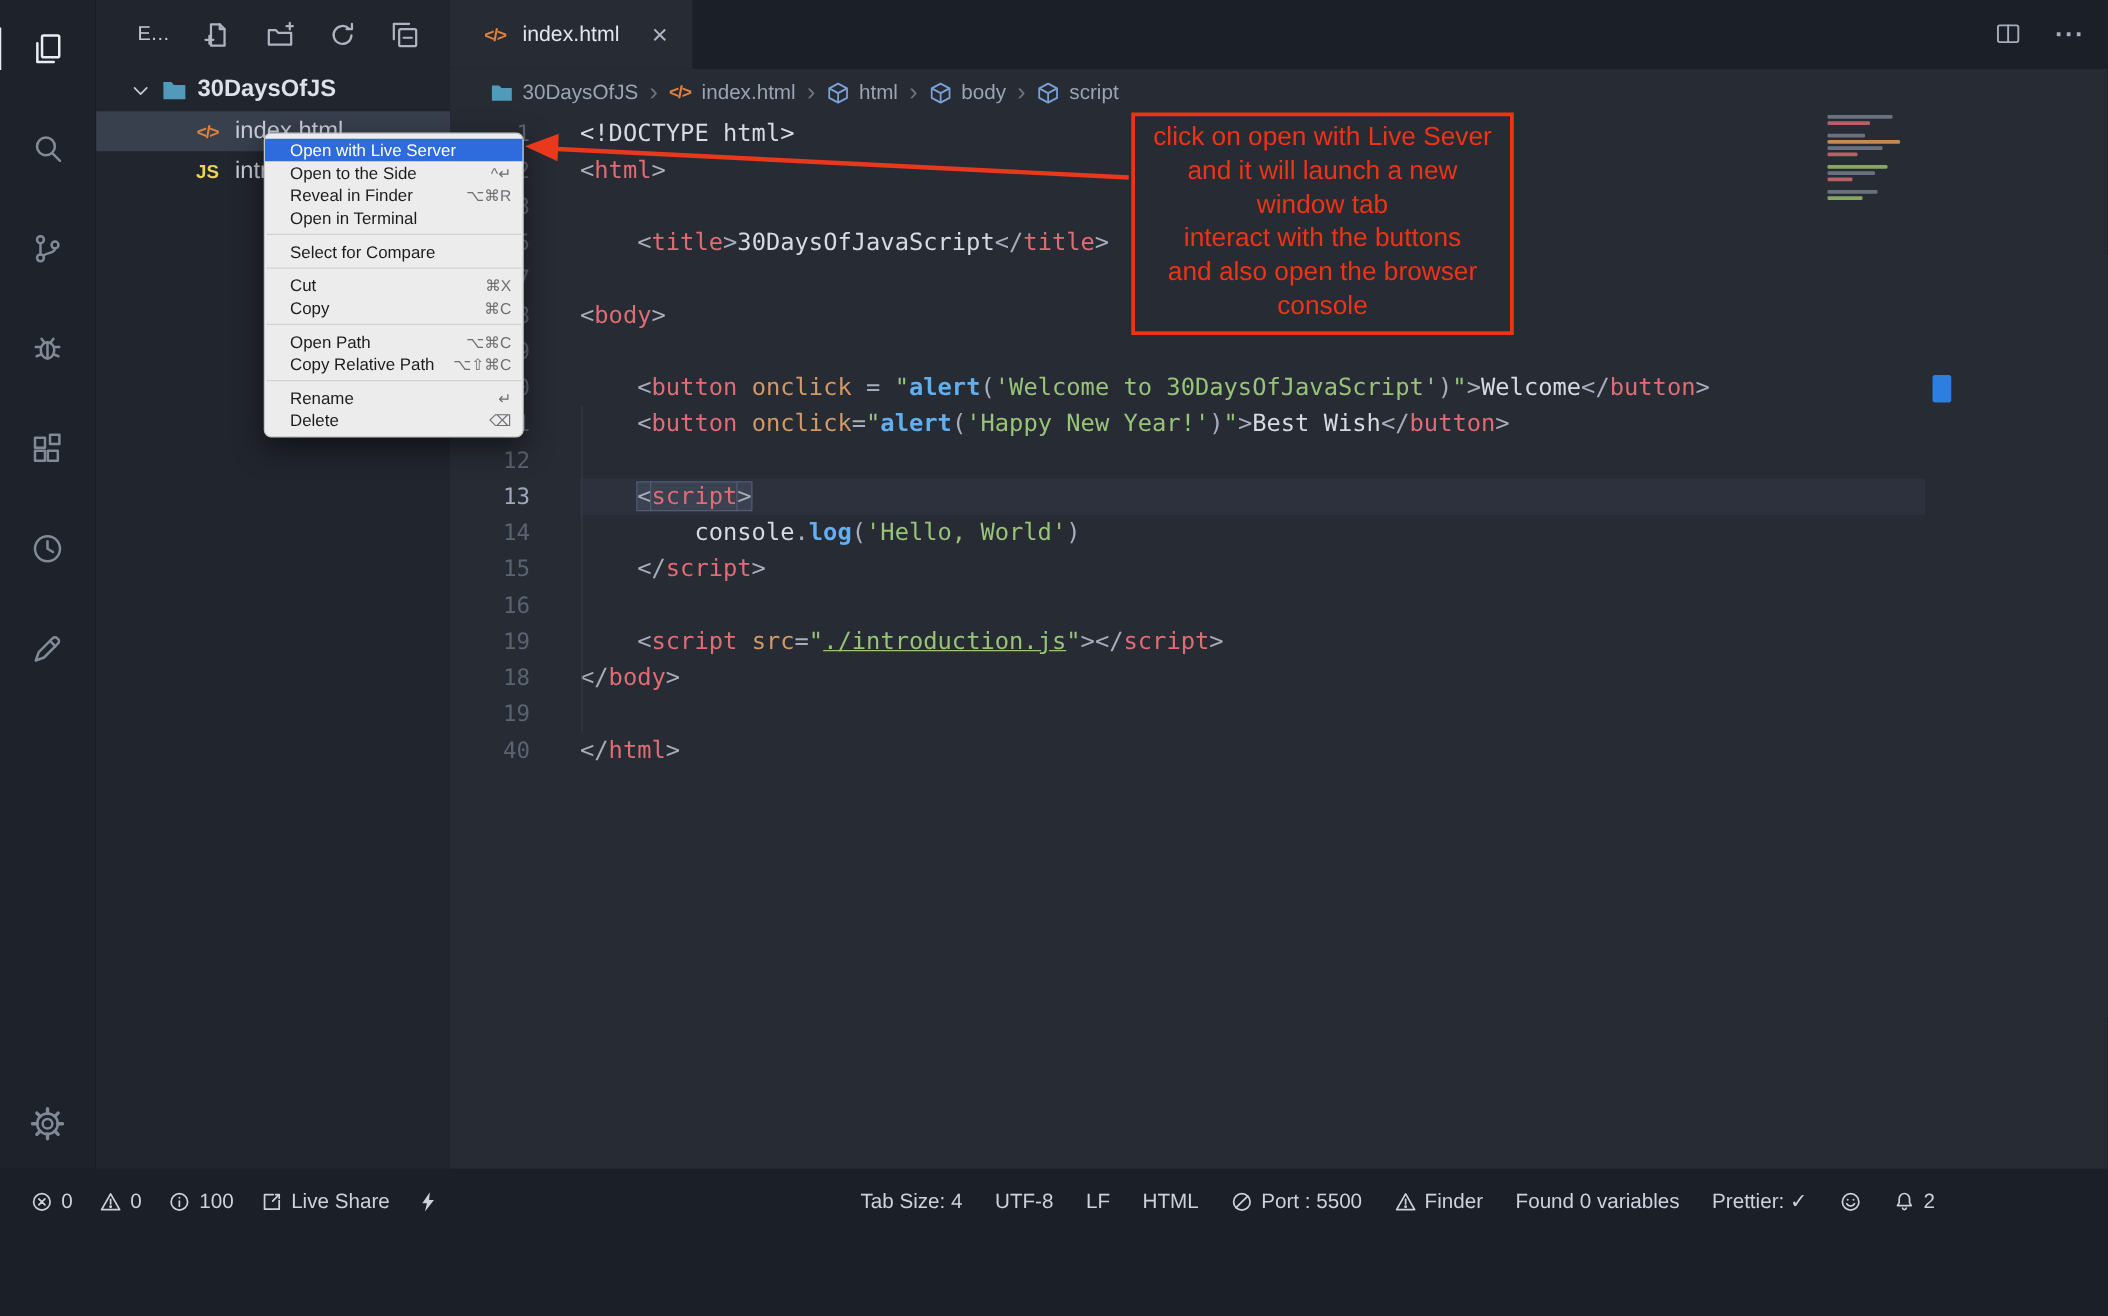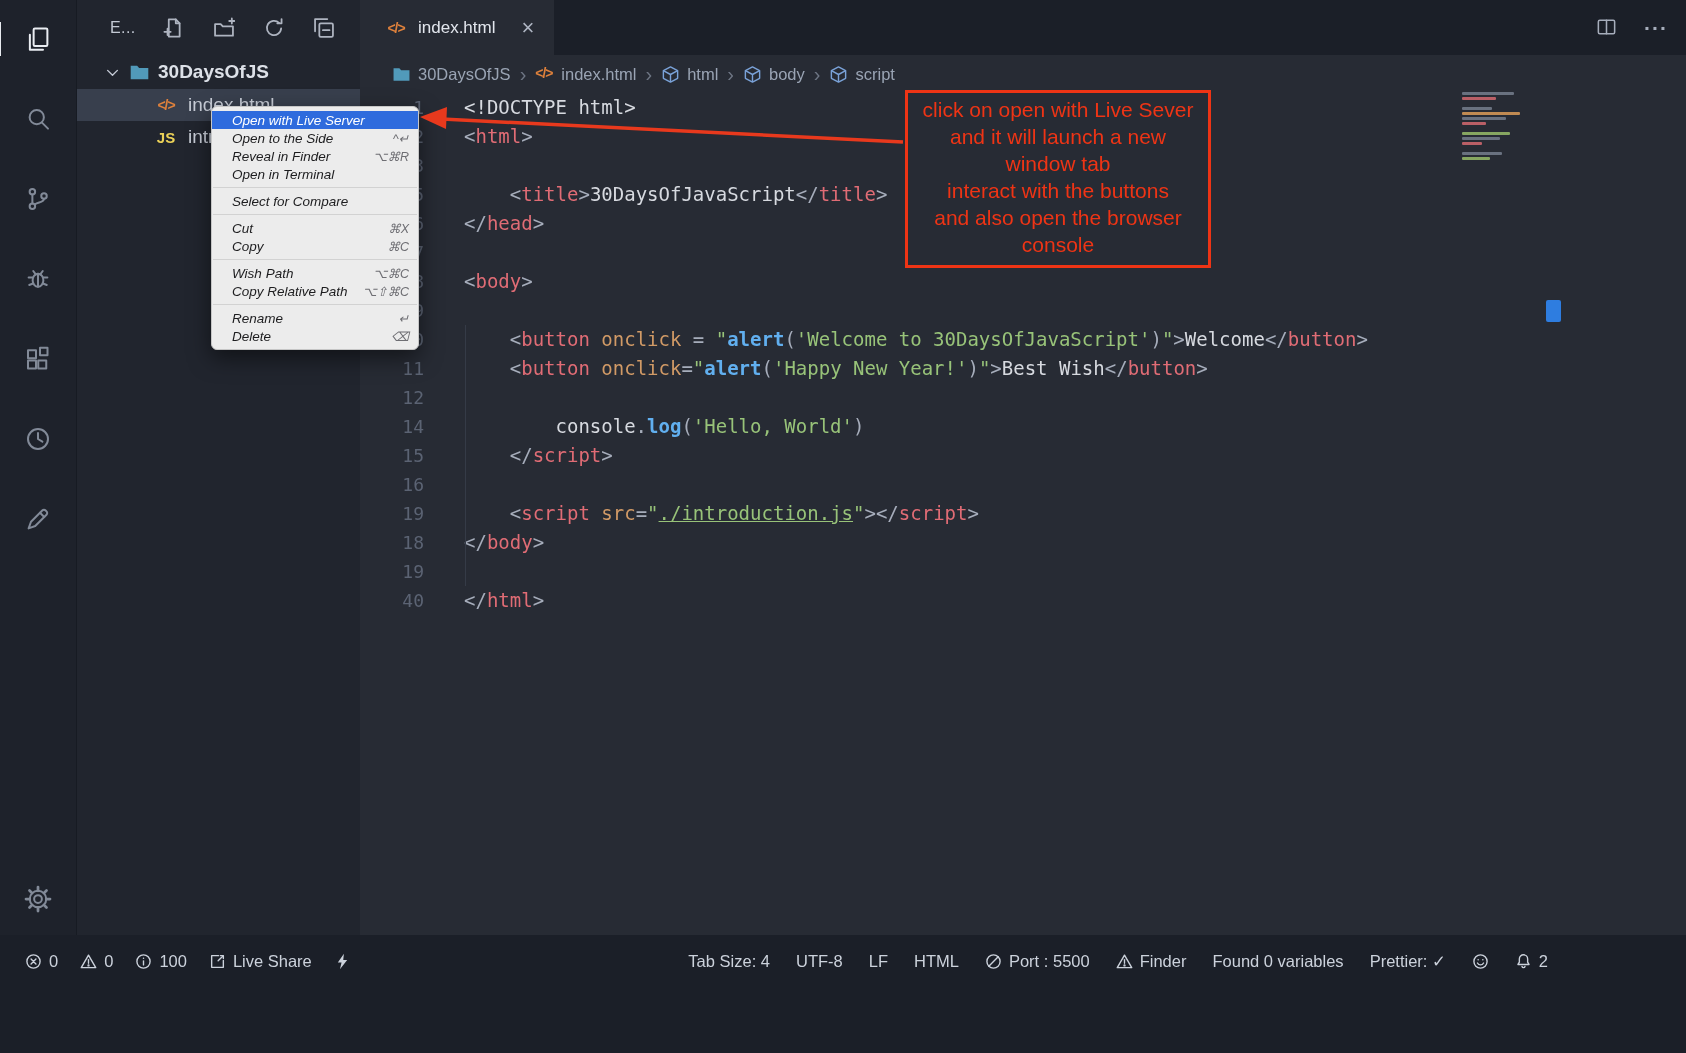--- a/index.html
+++ b/index.html
@@ -58,21 +58,21 @@
   .tk-tag{color:var(--tag,#e06c75);} .tk-attr{color:var(--attr,#d19a66);}
   .tk-str{color:var(--string,#98c379);} .tk-fn{color:var(--func,#61afef);font-weight:bold;}
   .guide{position:absolute;left:105px;top:325px;width:1px;height:261px;background:#353b47;}
 
   .minimap{position:absolute;left:1098px;top:92px;width:84px;}
   .mbar{height:3px;margin:0 0 2px 4px;border-radius:1px;}
   .ruler-mark{position:absolute;left:1186px;top:300px;width:15px;height:22px;background:#2e7de0;border-radius:2px;}
 
   
   .menu{position:absolute;left:211px;top:106px;width:208px;background:#ececec;border:1px solid #c6c6c6;
-        border-radius:6px;box-shadow:0 8px 22px rgba(0,0,0,.5);padding:4px 0;z-index:50;box-sizing:border-box;font-style:italic;}
+        border-radius:6px;box-shadow:0 8px 22px rgba(0,0,0,.5);padding:4px 0;z-index:50;box-sizing:border-box;}
   .cm-item{display:flex;align-items:center;justify-content:space-between;height:18px;padding:0 9px 0 20px;
            font-size:13.5px;color:#1d1d1f;}
   .cm-item.hl{background:var(--menu-highlight,#2e6bdd);color:#fff;}
   .cm-sc{color:#6e6e73;font-size:12.5px;}
   .cm-sep{border-top:1px solid #d2d2d2;margin:4px 1px;}
 
   
   .note{position:absolute;left:905px;top:90px;width:296px;border:3px solid var(--accent-red,#ee3415);
         color:var(--accent-red,#ee3415);font-size:21px;line-height:27px;text-align:center;
         white-space:pre-line;padding:3px 2px 7px;z-index:40;}
@@ -262,24 +262,20 @@
         </div>
         <div class="cl">
           <span class="gut">3</span>
           <span class="ct"></span>
         </div>
         <div class="cl">
           <span class="gut">5</span>
           <span class="ct"><span class="tk-fg">    </span><span class="tk-p">&lt;</span><span class="tk-tag">title</span><span class="tk-p">&gt;</span><span class="tk-fg">30DaysOfJavaScript</span><span class="tk-p">&lt;/</span><span class="tk-tag">title</span><span class="tk-p">&gt;</span></span>
         </div>
         <div class="cl">
-          <span class="gut">6</span>
-          <span class="ct"><span class="tk-p">&lt;/</span><span class="tk-tag">head</span><span class="tk-p">&gt;</span></span>
-        </div>
-        <div class="cl">
           <span class="gut">7</span>
           <span class="ct"></span>
         </div>
         <div class="cl">
           <span class="gut">8</span>
           <span class="ct"><span class="tk-p">&lt;</span><span class="tk-tag">body</span><span class="tk-p">&gt;</span></span>
         </div>
         <div class="cl">
           <span class="gut">9</span>
           <span class="ct"></span>
@@ -288,20 +284,24 @@
           <span class="gut">10</span>
           <span class="ct"><span class="tk-fg">    </span><span class="tk-p">&lt;</span><span class="tk-tag">button</span><span class="tk-fg"> </span><span class="tk-attr">onclick</span><span class="tk-p"> = </span><span class="tk-str">"</span><span class="tk-fn">alert</span><span class="tk-p">(</span><span class="tk-str">'Welcome to 30DaysOfJavaScript'</span><span class="tk-p">)</span><span class="tk-str">"</span><span class="tk-p">&gt;</span><span class="tk-fg">Welcome</span><span class="tk-p">&lt;/</span><span class="tk-tag">button</span><span class="tk-p">&gt;</span></span>
         </div>
         <div class="cl">
           <span class="gut">11</span>
           <span class="ct"><span class="tk-fg">    </span><span class="tk-p">&lt;</span><span class="tk-tag">button</span><span class="tk-fg"> </span><span class="tk-attr">onclick</span><span class="tk-p">=</span><span class="tk-str">"</span><span class="tk-fn">alert</span><span class="tk-p">(</span><span class="tk-str">'Happy New Year!'</span><span class="tk-p">)</span><span class="tk-str">"</span><span class="tk-p">&gt;</span><span class="tk-fg">Best Wish</span><span class="tk-p">&lt;/</span><span class="tk-tag">button</span><span class="tk-p">&gt;</span></span>
         </div>
         <div class="cl">
           <span class="gut">12</span>
           <span class="ct"></span>
+        </div>
+        <div class="cl cur">
+          <span class="gut">13</span>
+          <span class="ct"><span class="tk-fg">    </span><span class="tk-p box">&lt;</span><span class="tk-tag box">script</span><span class="tk-p box">&gt;</span></span>
         </div>
         <div class="cl">
           <span class="gut">14</span>
           <span class="ct"><span class="tk-fg">        </span><span class="tk-fg">console</span><span class="tk-p">.</span><span class="tk-fn">log</span><span class="tk-p">(</span><span class="tk-str">'Hello, World'</span><span class="tk-p">)</span></span>
         </div>
         <div class="cl">
           <span class="gut">15</span>
           <span class="ct"><span class="tk-fg">    </span><span class="tk-p">&lt;/</span><span class="tk-tag">script</span><span class="tk-p">&gt;</span></span>
         </div>
         <div class="cl">
@@ -368,21 +368,21 @@
       <div class="cm-item">
         <span class="cm-lbl">Cut</span>
         <span class="cm-sc">⌘X</span>
       </div>
       <div class="cm-item">
         <span class="cm-lbl">Copy</span>
         <span class="cm-sc">⌘C</span>
       </div>
       <div class="cm-sep"></div>
       <div class="cm-item">
-        <span class="cm-lbl">Wish Path</span>
+        <span class="cm-lbl">Open Path</span>
         <span class="cm-sc">⌥⌘C</span>
       </div>
       <div class="cm-item">
         <span class="cm-lbl">Copy Relative Path</span>
         <span class="cm-sc">⌥⇧⌘C</span>
       </div>
       <div class="cm-sep"></div>
       <div class="cm-item">
         <span class="cm-lbl">Rename</span>
         <span class="cm-sc">↵</span>

